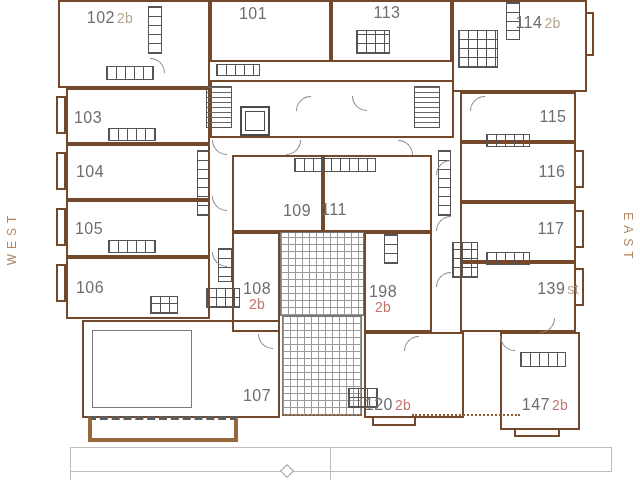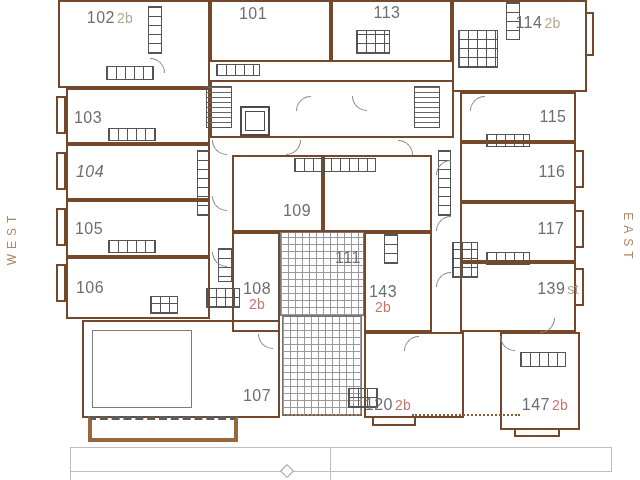--- a/index.html
+++ b/index.html
@@ -159,47 +159,47 @@
   <div class="lbl" style="left:538px;top:23px;">
     <span>114</span>
     <span class="tag tan">2b</span>
   </div>
   <div class="lbl" style="left:88px;top:118px;">
     <span>103</span>
   </div>
   <div class="lbl" style="left:553px;top:117px;">
     <span>115</span>
   </div>
-  <div class="lbl" style="left:90px;top:172px;font-style:italic;">
+  <div class="lbl" style="left:90px;top:172px;">
     <span>104</span>
   </div>
   <div class="lbl" style="left:552px;top:172px;">
     <span>116</span>
   </div>
   <div class="lbl" style="left:89px;top:229px;">
     <span>105</span>
   </div>
   <div class="lbl" style="left:551px;top:229px;">
     <span>117</span>
   </div>
   <div class="lbl" style="left:90px;top:288px;">
     <span>106</span>
   </div>
   <div class="lbl" style="left:297px;top:211px;">
     <span>109</span>
   </div>
-  <div class="lbl" style="left:348px;top:210px;margin-top:48px;">
+  <div class="lbl" style="left:334px;top:210px;">
     <span>111</span>
   </div>
   <div class="lbl stack" style="left:257px;top:296px;">
     <span>108</span>
     <span class="tag red">2b</span>
   </div>
   <div class="lbl stack" style="left:383px;top:299px;">
-    <span>143</span>
+    <span>198</span>
     <span class="tag red">2b</span>
   </div>
   <div class="lbl" style="left:558px;top:289px;">
     <span>139</span>
     <span class="tag tan">st</span>
   </div>
   <div class="lbl" style="left:257px;top:396px;">
     <span>107</span>
   </div>
   <div class="lbl" style="left:388px;top:405px;justify-content:flex-end;">

